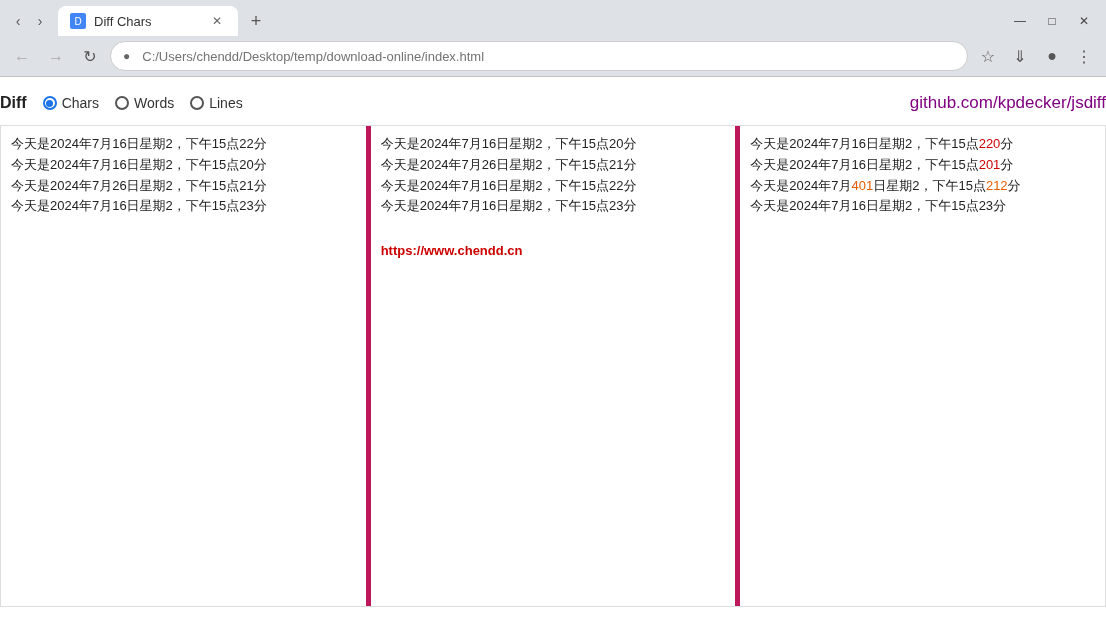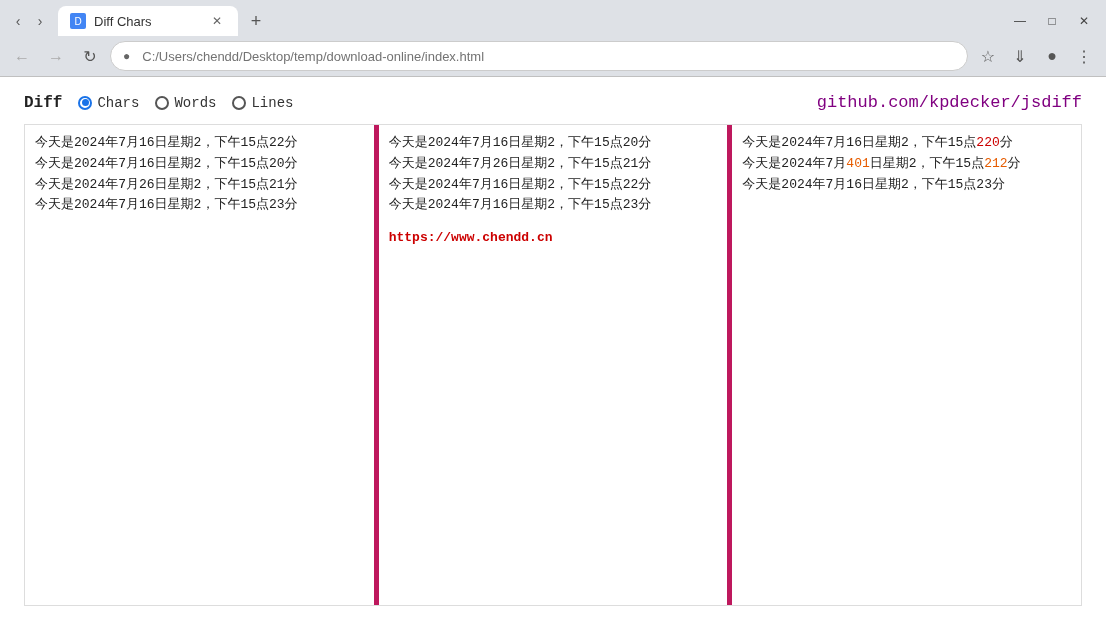--- a/index.html
+++ b/index.html
@@ -177,22 +177,21 @@
       border-radius: 50%;
       cursor: pointer;
       font-size: 16px;
       color: #555;
     }
 
     
     .page-content {
       background: white;
       min-height: 566px;
-      padding: 8px 24px;
-      font-family: Liberation Mono, monospace;
+      padding: 8px 0;
     }
 
     
     .diff-header {
       display: flex;
       align-items: center;
       padding: 8px 0;
       gap: 0;
       border-bottom: none;
     }
@@ -284,21 +283,21 @@
       color: #cc0000;
       font-weight: normal;
     }
 
     .diff-link {
       color: #cc0000;
       font-weight: bold;
       text-decoration: none;
       font-size: 13px;
       display: block;
-      margin-top: 12px;
+      margin-top: 24px;
     }
   </style>
 </head>
 <body>
 
 <div class="browser-chrome">
 
   <div class="tab-bar">
     <div class="tab-back-forward">
       <div class="nav-btn">‹</div>
@@ -376,19 +375,20 @@
     <div class="diff-panel">
       <div class="diff-line">今天是2024年7月16日星期2，下午15点20分</div>
       <div class="diff-line">今天是2024年7月26日星期2，下午15点21分</div>
       <div class="diff-line">今天是2024年7月16日星期2，下午15点22分</div>
       <div class="diff-line">今天是2024年7月16日星期2，下午15点23分</div>
       <a class="diff-link" href="#">https://www.chendd.cn</a>
     </div>
 
     <div class="diff-panel">
       <div class="diff-line">今天是2024年7月16日星期2，下午15点<span class="highlight-red">220</span>分</div>
+      <div class="diff-line">今天是2024年7月16日星期2，下午15点<span class="highlight-red">201</span>分</div>
       <div class="diff-line">今天是2024年7月<span class="highlight-orange">401</span>日星期2，下午15点<span class="highlight-orange">212</span>分</div>
       <div class="diff-line">今天是2024年7月16日星期2，下午15点23分</div>
     </div>
 
   </div>
 
 </div>
 
 </body></html>

